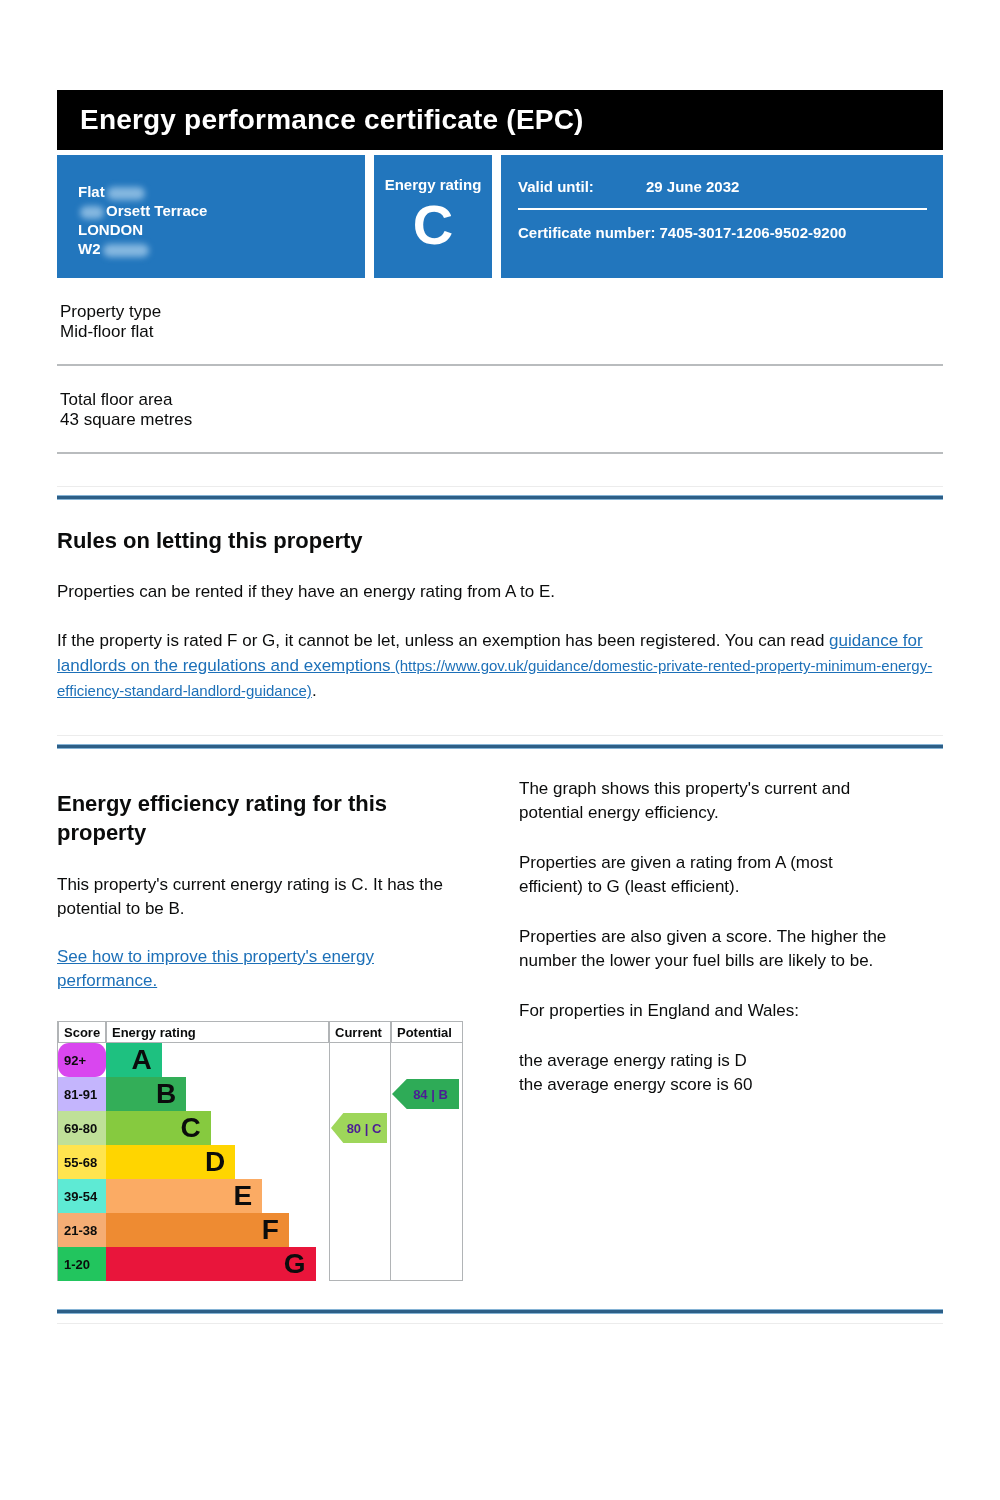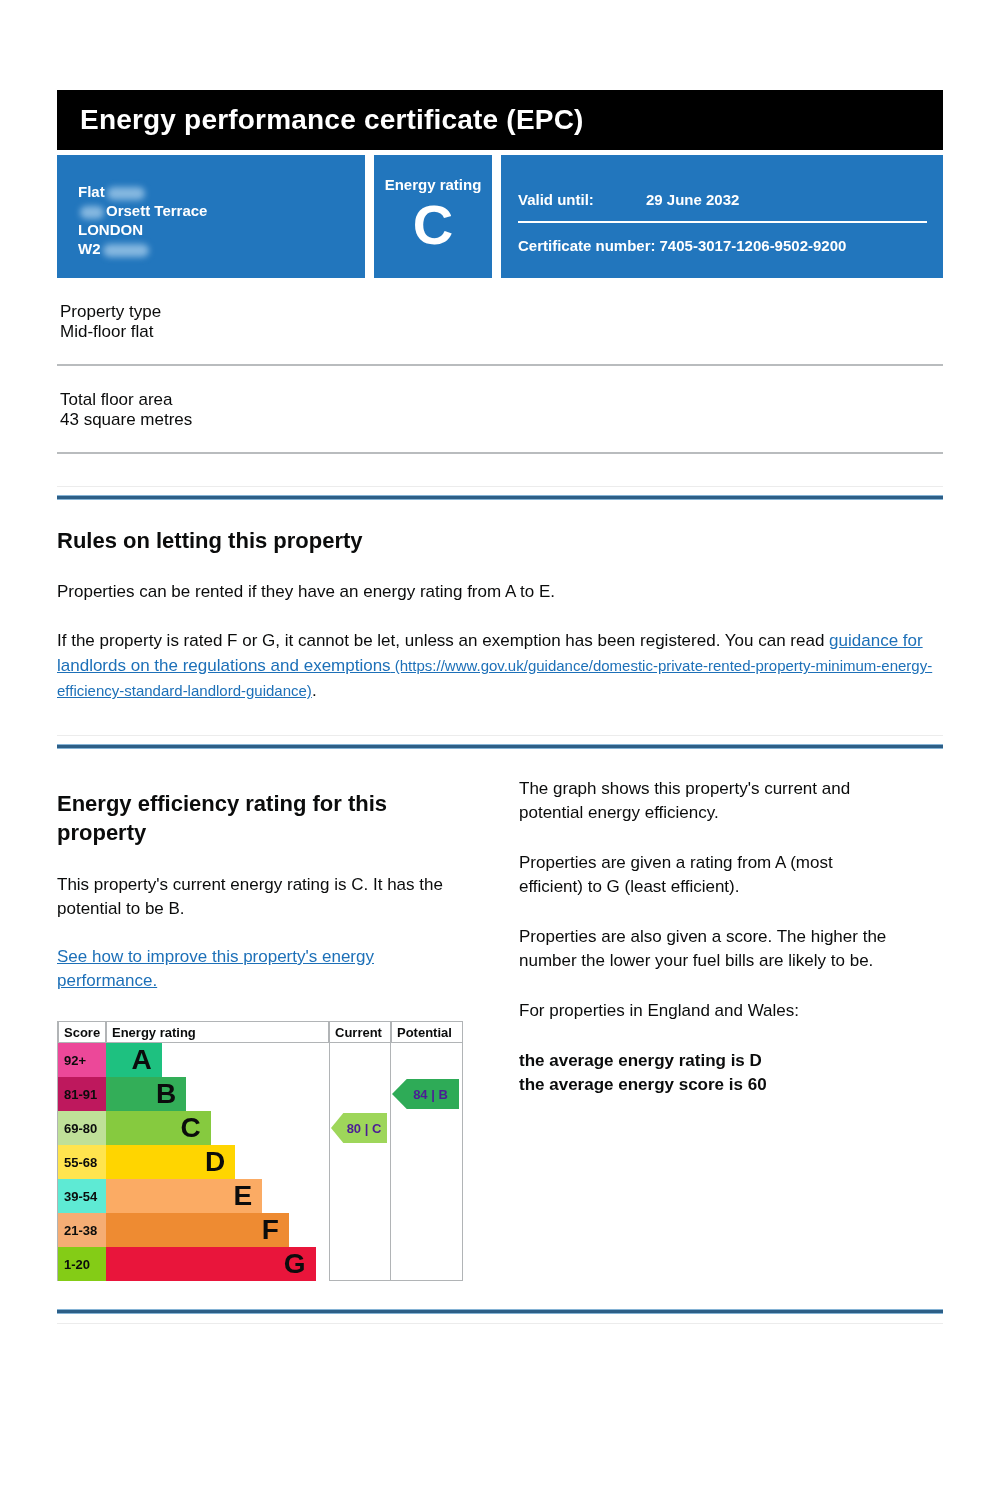--- a/index.html
+++ b/index.html
@@ -12,21 +12,21 @@
 
   
   .summary-row{display:flex;gap:9px;height:123px;}
   .bluebox{background:#2276bd;color:#fff;box-sizing:border-box;}
   .box-address{width:308px;padding:27px 0 0 21px;font-size:15px;font-weight:bold;line-height:19px;}
   .addr-line{white-space:nowrap;}
   .redact{display:inline-block;height:13px;background:rgba(150,195,230,.85);border-radius:7px;filter:blur(3px);vertical-align:middle;margin:0 2px;}
   .box-rating{width:118px;text-align:center;padding-top:21px;}
   .box-rating .rating-label{font-size:15px;font-weight:bold;}
   .box-rating .rating-letter{font-size:56px;font-weight:bold;line-height:60px;margin-top:2px;}
-  .box-validity{flex:1;padding:36px 16px 0 17px;font-size:15px;}
+  .box-validity{flex:1;padding:23px 16px 0 17px;font-size:15px;}
   .v-row{display:flex;}
   .v-label{width:128px;font-weight:bold;flex-shrink:0;}
   .v-label.wide{width:auto;margin-right:4px;}
   .v-value{font-weight:bold;}
   .v-rule{border:0;border-top:2px solid #fff;margin:13px 0 14px 0;}
 
   
   .prop-row{display:flex;padding:24px 0 22px 3px;border-bottom:2px solid #b9bcbe;font-size:17px;flex-direction:column;}
   .prop-label{width:443px;flex-shrink:0;}
 
@@ -42,21 +42,21 @@
   a.doc-link{color:#1d70b8;text-decoration:underline;}
   .link-url{font-size:15px;}
 
   
   .eff-section{display:flex;padding-top:28px;}
   .eff-left{width:415px;flex-shrink:0;}
   .eff-right{margin-left:47px;flex:1;font-size:17px;line-height:24px;}
   .eff-left .intro{font-size:17px;line-height:24px;margin:26px 0 0 0;}
   .eff-left .improve{display:inline-block;font-size:17px;line-height:24px;margin-top:24px;width:360px;}
   .eff-right p{margin:0 0 26px 0;}
-  .eff-right .avg-lines{margin:0;font-weight:bold;}
+  .eff-right .avg-lines{margin:0;}
 
   
   .epc-chart{margin-top:28px;width:405px;display:grid;grid-template-columns:48px 223px 62px 72px;grid-template-rows:22px repeat(7,34px);border-left:1px solid #b1b4b6;position:relative;}
   .epc-h{border:1px solid #b1b4b6;display:flex;align-items:center;font-size:13px;font-weight:bold;padding-left:5px;box-sizing:border-box;background:#fff;}
   .epc-score{display:flex;align-items:center;padding-left:6px;font-size:13px;font-weight:bold;box-sizing:border-box;}
   .epc-barcell{position:relative;}
   .epc-bar{height:100%;display:flex;align-items:center;justify-content:flex-end;padding-right:10px;box-sizing:border-box;font-size:28px;font-weight:bold;color:#0b0c0c;}
   .epc-col{position:relative;border-right:1px solid #b1b4b6;border-bottom:1px solid #b1b4b6;box-sizing:border-box;}
   .epc-col.first{border-left:1px solid #b1b4b6;}
   .epc-arrow{position:absolute;left:1px;right:3px;height:30px;clip-path:polygon(0 50%,22% 0,100% 0,100% 100%,22% 100%);display:flex;align-items:center;justify-content:center;padding-left:10px;box-sizing:border-box;font-size:13px;font-weight:bold;color:#4c1d95;white-space:nowrap;}
@@ -122,45 +122,45 @@
   <div class="eff-section">
     <div class="eff-left">
       <h2 class="section-heading" style="margin-bottom:0;width:380px;margin-top:12px;">Energy efficiency rating for this property</h2>
       <p class="intro" style="width:400px;">This property's current energy rating is C. It has the potential to be B.</p>
       <a class="doc-link improve" href="#">See how to improve this property's energy performance.</a>
       <div class="epc-chart">
           <div class="epc-h">Score</div>
           <div class="epc-h">Energy rating</div>
           <div class="epc-h">Current</div>
           <div class="epc-h">Potential</div>
-          <div class="epc-score" style="background: #ec4899; grid-area: 2 / 1;">92+</div>
+          <div class="epc-score" style="background: #d946ef; grid-area: 2 / 1; border-radius: 11px;">92+</div>
           <div class="epc-barcell" style="grid-area: 2 / 2;">
             <div class="epc-bar" style="background: rgb(30, 193, 128); width: 25%;">A</div>
           </div>
-          <div class="epc-score" style="background: #be185d; grid-area: 3 / 1;">81-91</div>
+          <div class="epc-score" style="background: #c4b5fd; grid-area: 3 / 1;">81-91</div>
           <div class="epc-barcell" style="grid-area: 3 / 2;">
             <div class="epc-bar" style="background: rgb(51, 174, 88); width: 36%;">B</div>
           </div>
           <div class="epc-score" style="background: rgb(191, 224, 152); grid-area: 4 / 1;">69-80</div>
           <div class="epc-barcell" style="grid-area: 4 / 2;">
             <div class="epc-bar" style="background: rgb(134, 202, 63); width: 47%;">C</div>
           </div>
           <div class="epc-score" style="background: rgb(255, 228, 78); grid-area: 5 / 1;">55-68</div>
           <div class="epc-barcell" style="grid-area: 5 / 2;">
             <div class="epc-bar" style="background: rgb(255, 213, 0); width: 58%;">D</div>
           </div>
           <div class="epc-score" style="background: #5eead4; grid-area: 6 / 1;">39-54</div>
           <div class="epc-barcell" style="grid-area: 6 / 2;">
             <div class="epc-bar" style="background: rgb(251, 171, 100); width: 70%;">E</div>
           </div>
           <div class="epc-score" style="background: rgb(245, 173, 116); grid-area: 7 / 1;">21-38</div>
           <div class="epc-barcell" style="grid-area: 7 / 2;">
             <div class="epc-bar" style="background: rgb(238, 139, 50); width: 82%;">F</div>
           </div>
-          <div class="epc-score" style="background: #84cc16; grid-area: 8 / 1;">1-20</div>
+          <div class="epc-score" style="background: #22c55e; grid-area: 8 / 1;">1-20</div>
           <div class="epc-barcell" style="grid-area: 8 / 2;">
             <div class="epc-bar" style="background: rgb(233, 21, 59); width: 94%;">G</div>
           </div>
           <div class="epc-col first" style="grid-area: 2 / 3 / 9;">
             <div class="epc-arrow" style="background: rgb(158, 214, 90); top: 70px;">80 |  C</div>
           </div>
           <div class="epc-col" style="grid-area: 2 / 4 / 9;">
             <div class="epc-arrow" style="background: rgb(46, 171, 87); top: 36px;">84 |  B</div>
           </div>
         </div>

